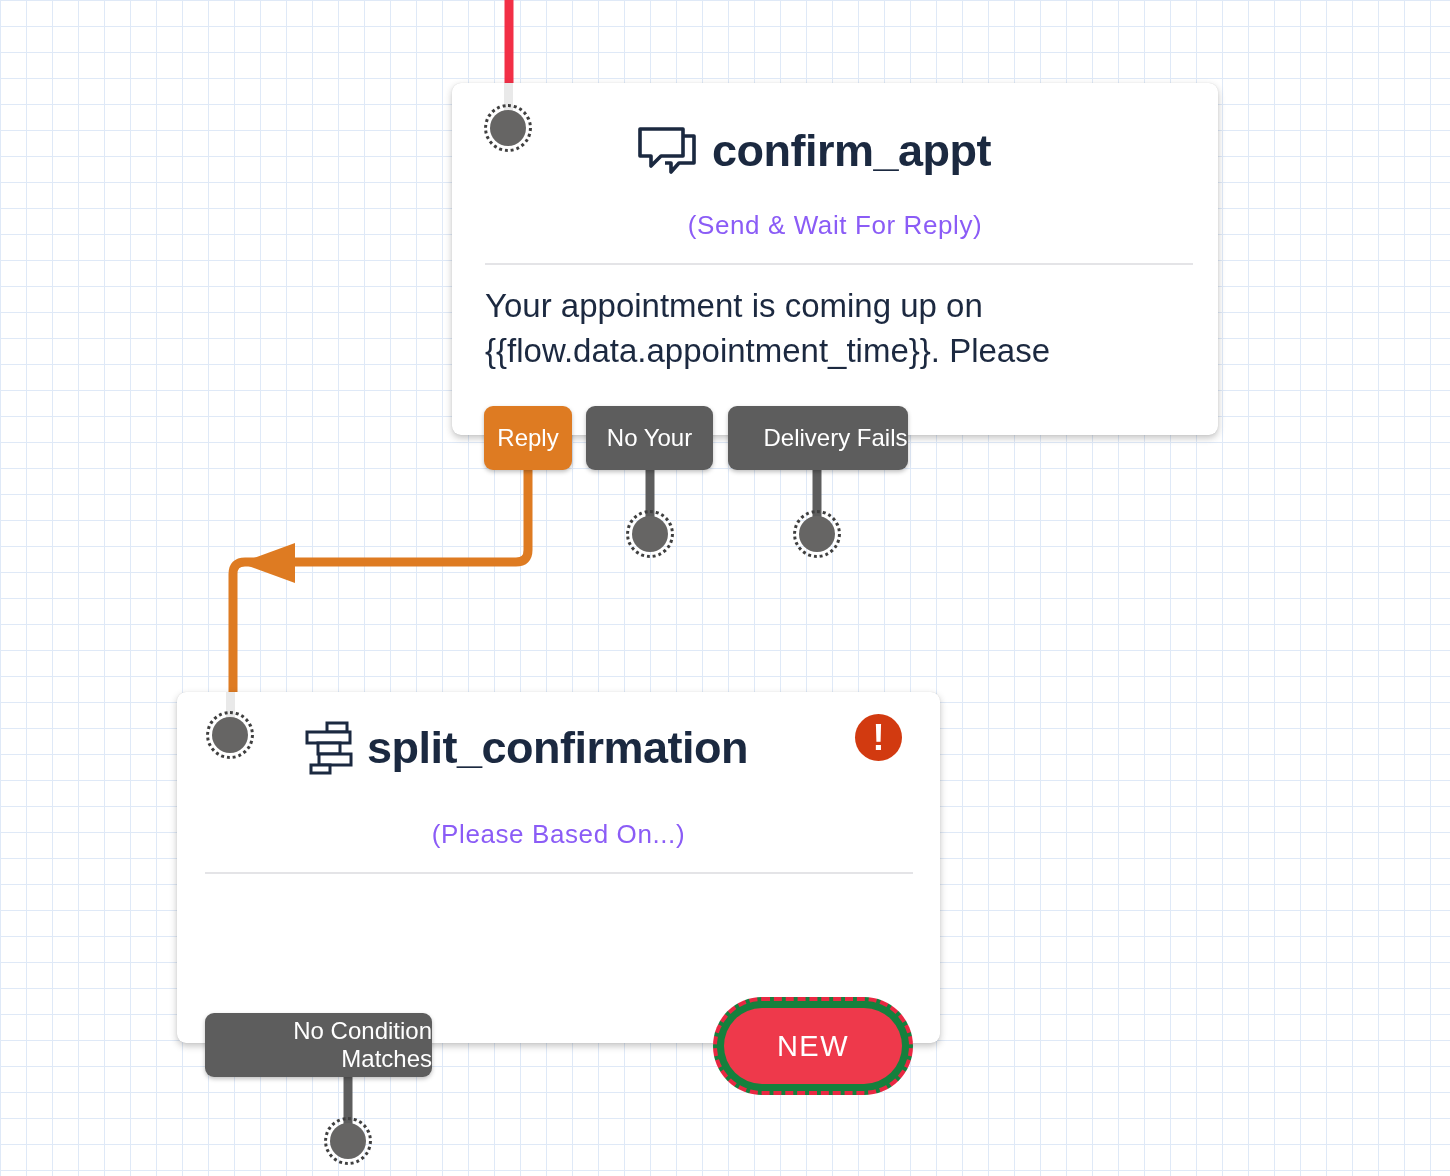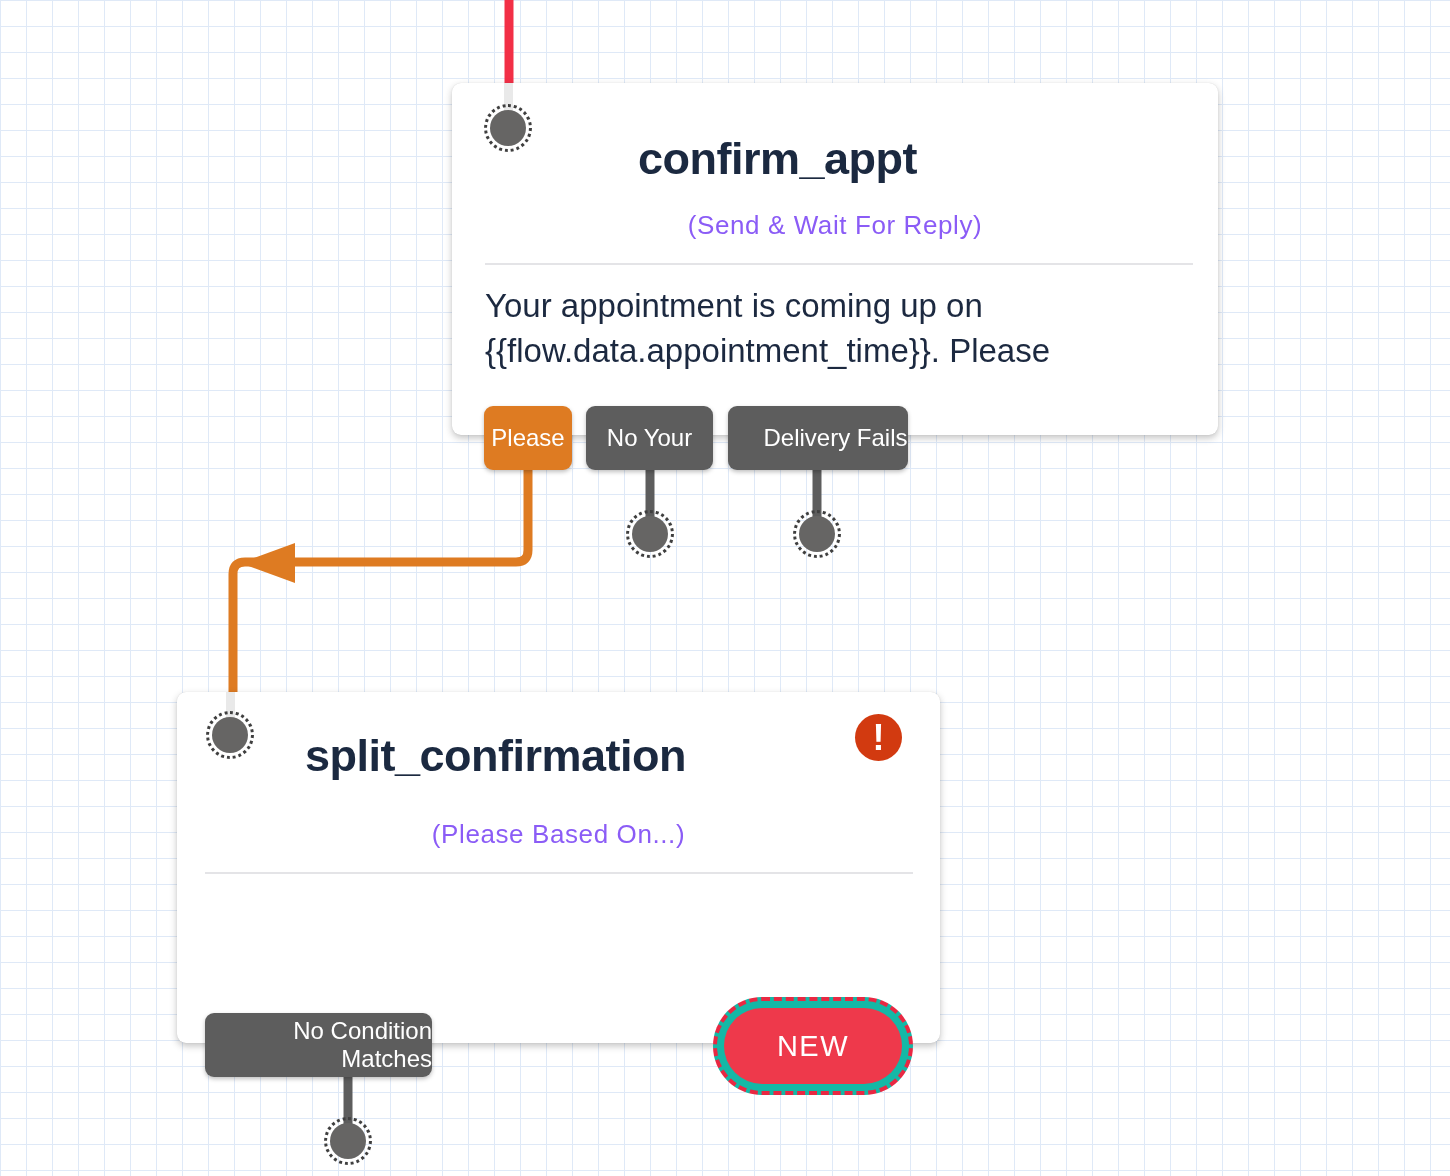--- a/index.html
+++ b/index.html
@@ -26,21 +26,21 @@
 
   .in-stem{position:absolute;width:9px;background:#e9e9e9;z-index:2;}
   #stem-in-1{left:52px;top:0;height:46px;}
   #stem-in-2{left:49px;top:0;height:44px;}
 
   .conn-dot{
     position:absolute;z-index:4;width:36px;height:36px;border-radius:50%;
     background:#666564;outline:3px dotted #3f3f3f;outline-offset:3px;
   }
 
-  .header-row{position:absolute;display:flex;align-items:center;gap:14px;height:64px;flex-direction:column;}
+  .header-row{position:absolute;display:flex;align-items:center;gap:14px;height:64px;}
   #card-confirm .header-row{left:186px;top:36px;}
   #card-split .header-row{left:128px;top:24px;text-align:right;}
   .widget-title{
     font-size:45px;font-weight:700;color:#1b2940;letter-spacing:-0.5px;white-space:nowrap;
   }
   .widget-subtitle{
     position:absolute;left:0;right:0;top:127px;text-align:center;
     font-size:26px;color:#8b5cf6;letter-spacing:0.6px;font-weight:400;
   }
   .divider{position:absolute;height:2px;background:#e4e4e7;top:180px;}
@@ -66,21 +66,21 @@
   #btn-delivfails{left:276px;width:180px;padding-left:35px;}
   #btn-nocondition{left:28px;width:227px;top:321px;text-align:right;}
 
   .error-badge{
     position:absolute;left:678px;top:22px;width:47px;height:47px;border-radius:50%;
     background:#d23a10;color:#ffffff;display:flex;align-items:center;justify-content:center;
     font-size:36px;font-weight:800;line-height:1;z-index:5;
   }
   .new-btn-outer{
     position:absolute;left:536px;top:305px;width:192px;height:90px;
-    border:4px dashed #e92842;border-radius:50px;background:#14b8a6;
+    border:4px dashed #e92842;border-radius:50px;background:#15803d;
     display:flex;align-items:center;justify-content:center;z-index:5;
   }
   .new-btn{
     width:178px;height:76px;border-radius:38px;background:#ee394b;border:none;
     color:#ffffff;font-size:29px;letter-spacing:1.5px;font-family:inherit;
     display:flex;align-items:center;justify-content:center;cursor:pointer;
   }
   .icon-svg{display:block;}
 </style>
 </head>
@@ -115,21 +115,21 @@
 
     <div class="widget-subtitle">(Send &amp; Wait For Reply)</div>
 
     <div class="divider"></div>
 
     <div class="body-text">
       <div>Your appointment is coming up on</div>
       <div>{{flow.data.appointment_time}}. Please</div>
     </div>
 
-    <button class="port-btn orange" id="btn-reply">Please</button>
+    <button class="port-btn orange" id="btn-reply">Reply</button>
     <button class="port-btn gray" id="btn-noreply">No Your</button>
     <button class="port-btn gray" id="btn-delivfails">Delivery Fails</button>
   </div>
 
   <div class="widget-card" id="card-split">
     <div class="in-stem" id="stem-in-2"></div>
 
     <div class="header-row">
       <svg class="icon-svg" width="48" height="54" viewBox="0 0 48 54">
         <g fill="#ffffff" stroke="#1b2940" stroke-width="3">

